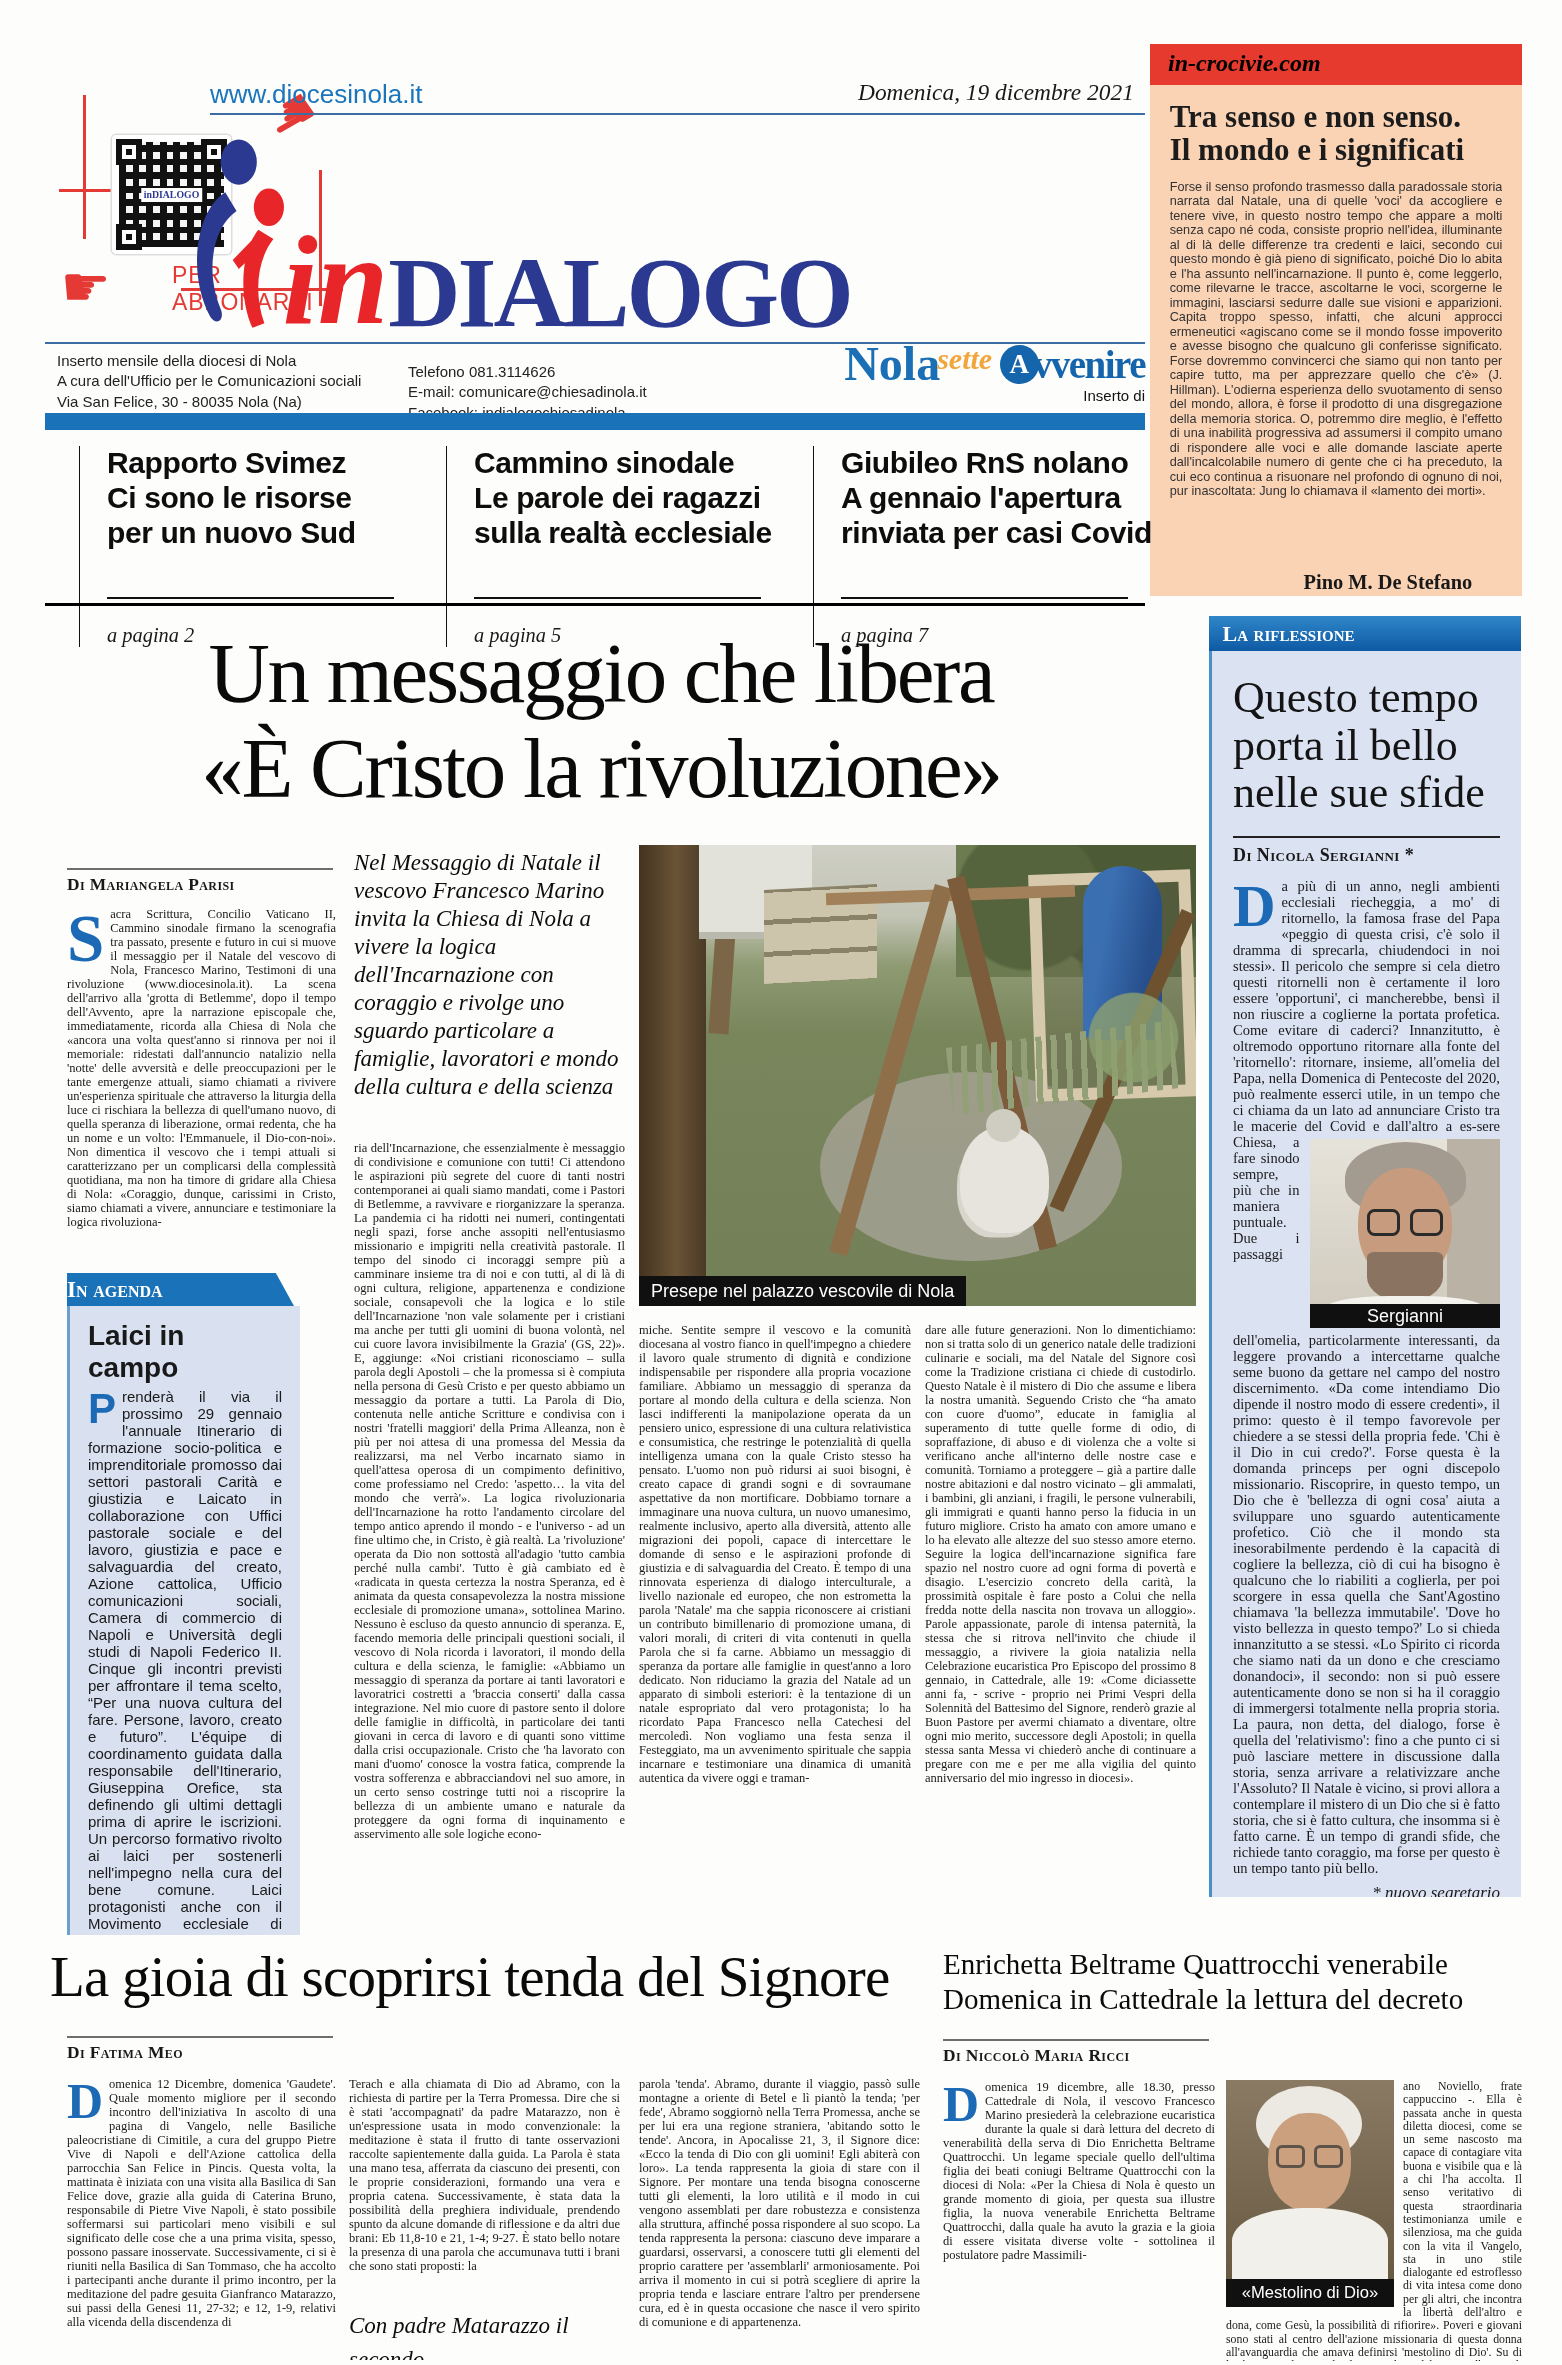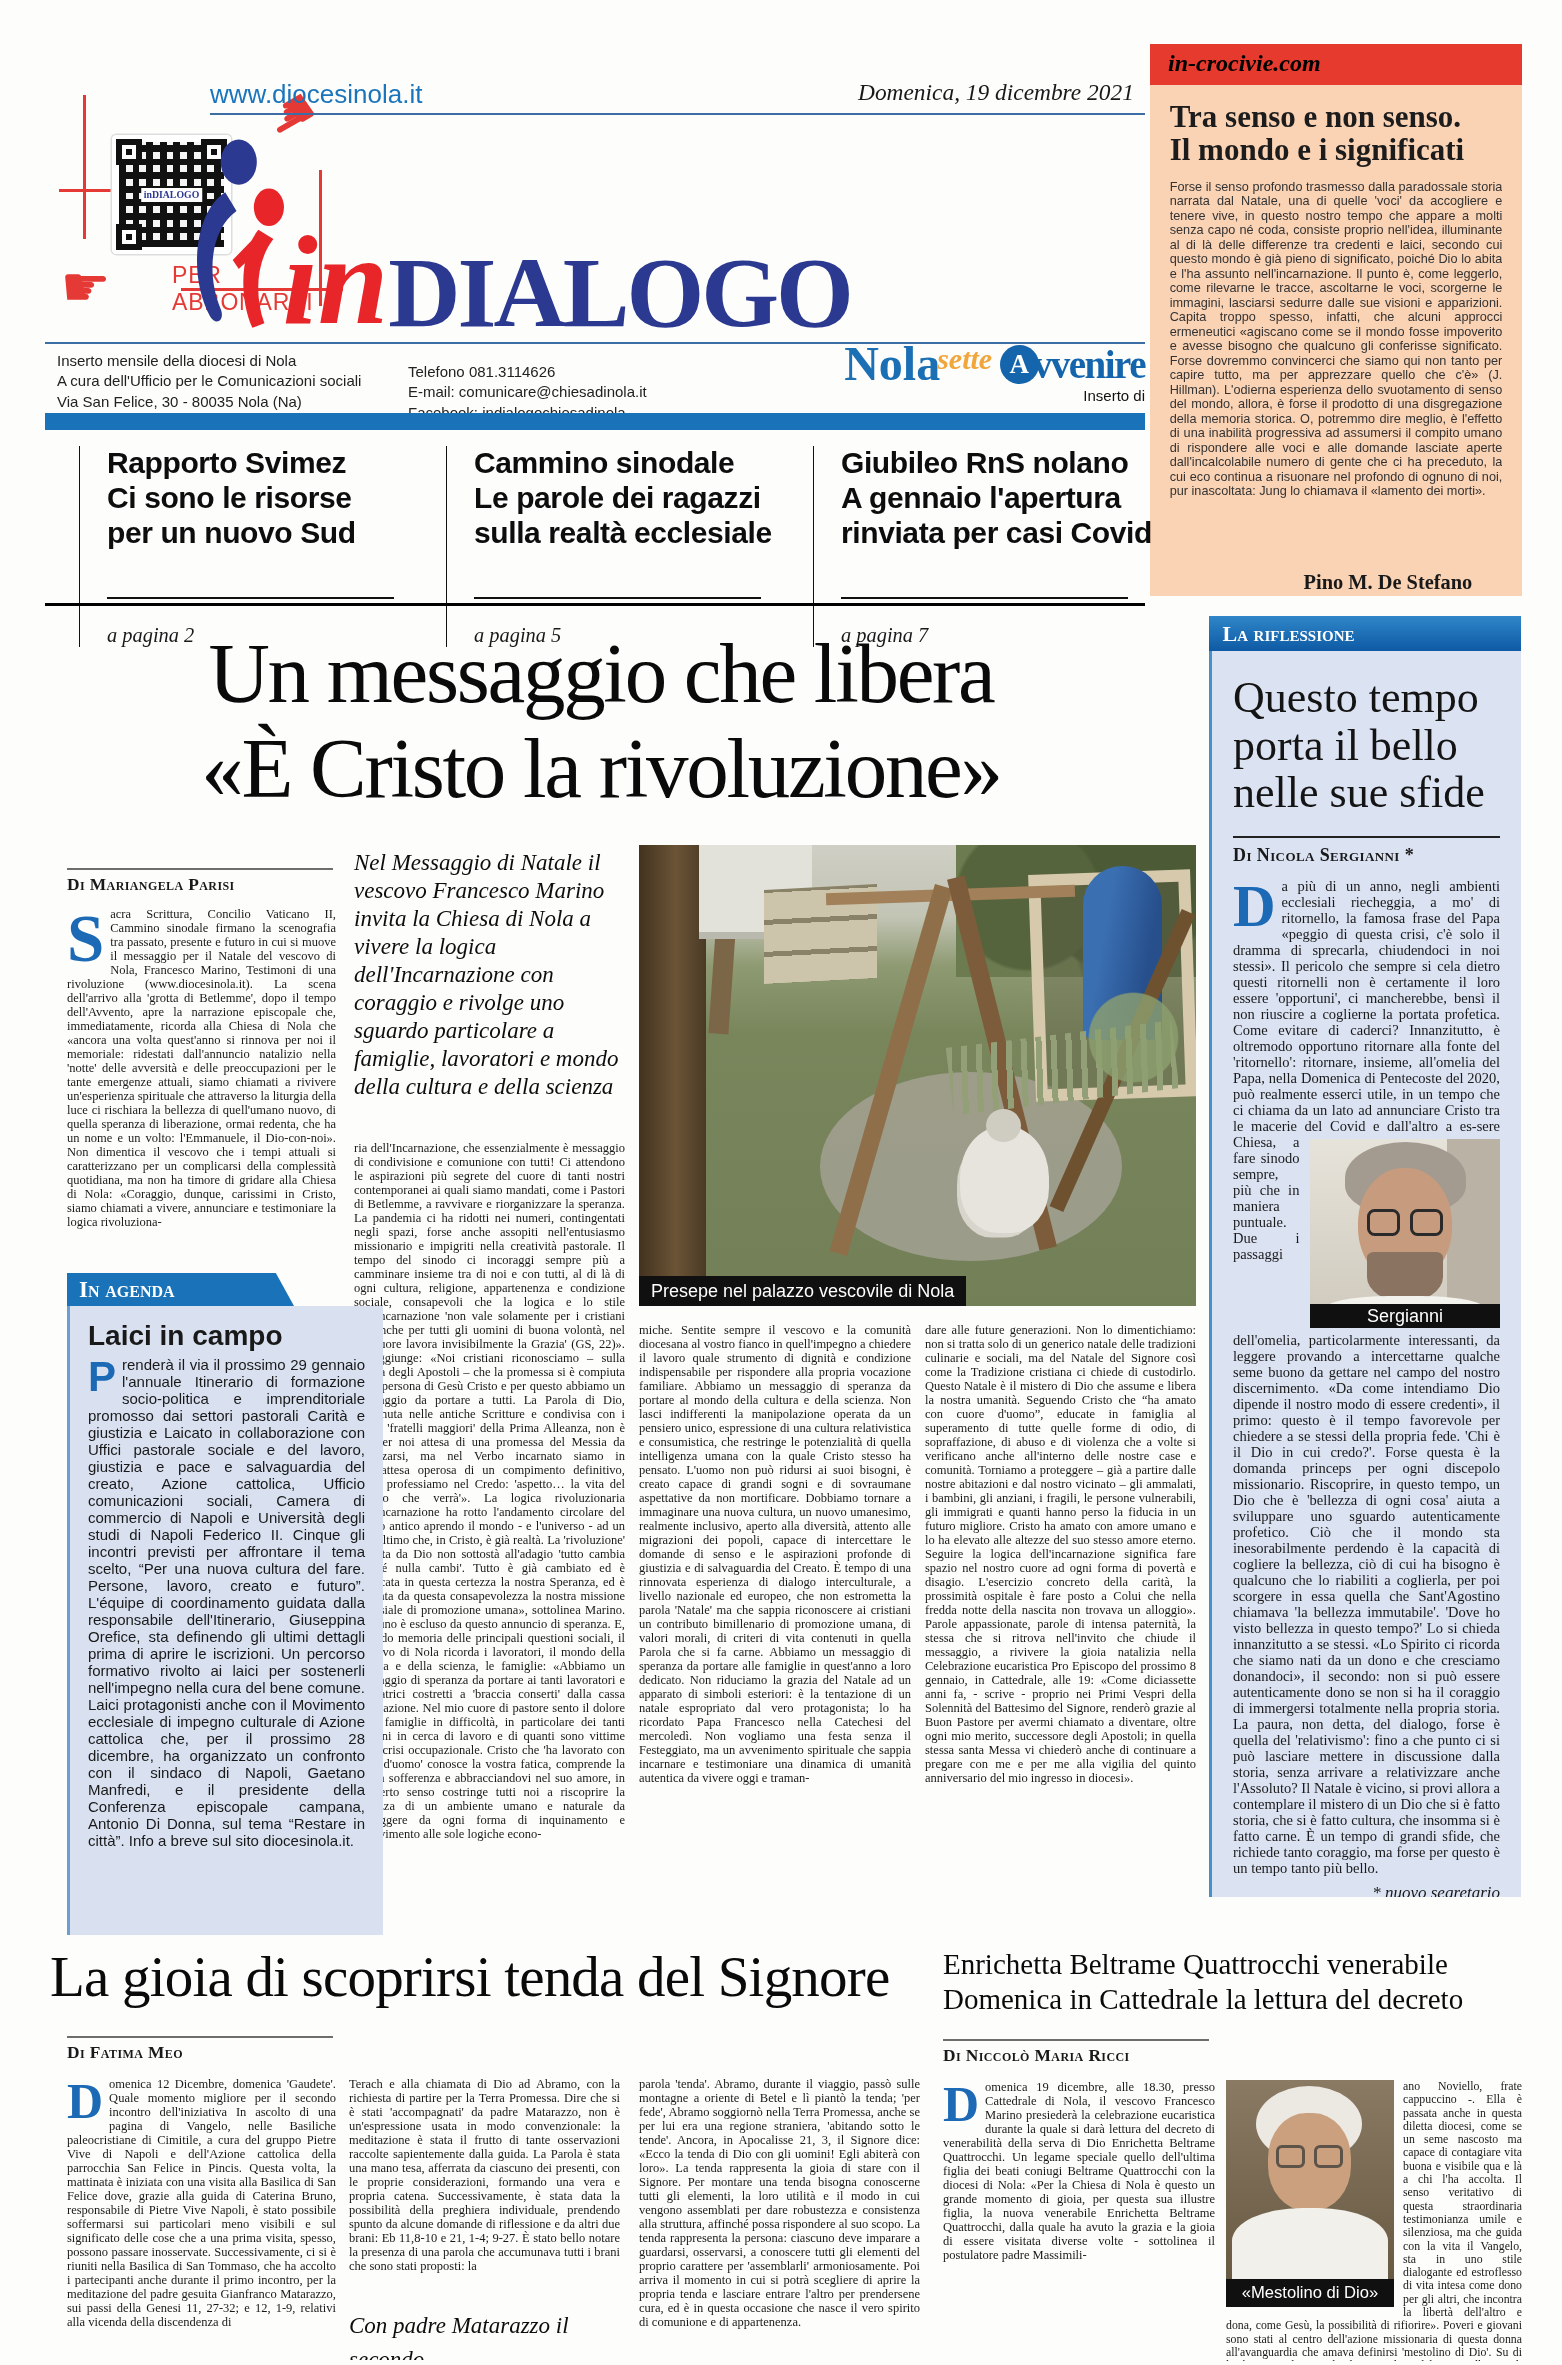--- a/index.html
+++ b/index.html
@@ -99,21 +99,21 @@
      repeating-linear-gradient(95deg,#93a077 0 6px,transparent 6px 15px);}
   .nv-palm2{left:438px;top:136px;width:113px;height:113px;border-radius:50%;background:
      radial-gradient(circle at 50% 50%,#8da06f 0 55%,transparent 57%);opacity:.8;}
   .nv-sheep{left:321px;top:281px;width:89px;height:107px;background:#e6e4dc;
      border-radius:48% 48% 42% 42%;box-shadow:-6px 7.6px 0 -3px #d8d6cc;}
   .nv-sheep::before{content:"";position:absolute;left:26px;top:-16.6px;width:35px;height:33px;
      background:#cfccc2;border-radius:50%;}
 
   
   .agenda-label{background:var(--brand-blue);color:#fff;font-weight:bold;font-variant:small-caps;
-     font-size:23px;display:flex;align-items:center;padding-left:12px;
+     font-size:23px;display:flex;align-items:center;padding-left:0;
      clip-path:polygon(0 0,92% 0,100% 100%,0 100%);}
   .agenda-box{background:#d9e1f1;border-left:3px solid #6aa0d0;padding:13.6px 18px;}
   .agenda-title{font-family:"Liberation Sans",sans-serif;font-weight:bold;font-size:28px;margin-bottom:4.5px;}
   .agenda-body{font-family:"Liberation Sans",sans-serif;font-size:15px;line-height:17px;}
   .agenda-cap{font-family:"Liberation Sans",sans-serif;}
 
   
   .refl-bar{background:linear-gradient(180deg,#2f86c8,#0e5aa4);color:#fff;font-weight:bold;
      font-variant:small-caps;font-size:22px;display:flex;align-items:center;padding-left:13.6px;}
   .refl-box{background:var(--box-bg);border-left:3px solid #4a90c8;padding:23px 21px 15px 21px;}
@@ -281,21 +281,21 @@
     <div class="nv-palm"></div>
     <div class="nv-palm2"></div>
     <div class="nv-sheep"></div>
     <div class="caption-bar">Presepe nel palazzo vescovile di Nola</div>
   </div>
 
   <div class="abs bodytext just clip" style="left:639px;top:1323px;width:272px;height:538px;">miche. Sentite sempre il vescovo e la comunità diocesana al vostro fianco in quell'impegno a chiedere il lavoro quale strumento di dignità e condizione indispensabile per rispondere alla propria vocazione familiare. Abbiamo un messaggio di speranza da portare al mondo della cultura e della scienza. Non lasci indifferenti la manipolazione operata da un pensiero unico, espressione di una cultura relativistica e consumistica, che restringe le potenzialità di quella intelligenza umana con la quale Cristo stesso ha pensato. L'uomo non può ridursi ai suoi bisogni, è creato capace di grandi sogni e di sovraumane aspettative da non mortificare. Dobbiamo tornare a immaginare una nuova cultura, un nuovo umanesimo, realmente inclusivo, aperto alla diversità, attento alle migrazioni dei popoli, capace di intercettare le domande di senso e le aspirazioni profonde di giustizia e di salvaguardia del Creato. È tempo di una rinnovata esperienza di dialogo interculturale, a livello nazionale ed europeo, che non estrometta la parola 'Natale' ma che sappia riconoscere ai cristiani un contributo bimillenario di promozione umana, di valori morali, di criteri di vita contenuti in quella Parola che si fa carne. Abbiamo un messaggio di speranza da portare alle famiglie in quest'anno a loro dedicato. Non riduciamo la grazia del Natale ad un apparato di simboli esteriori: è la tentazione di un natale espropriato dal vero protagonista; lo ha ricordato Papa Francesco nella Catechesi del mercoledì. Non vogliamo una festa senza il Festeggiato, ma un avvenimento spirituale che sappia incarnare e testimoniare una dinamica di umanità autentica da vivere oggi e traman-</div>
   <div class="abs bodytext just clip" style="left:925px;top:1323px;width:271px;height:564px;">dare alle future generazioni. Non lo dimentichiamo: non si tratta solo di un generico natale delle tradizioni culinarie e sociali, ma del Natale del Signore così come la Tradizione cristiana ci chiede di custodirlo. Questo Natale è il mistero di Dio che assume e libera la nostra umanità. Seguendo Cristo che “ha amato con cuore d'uomo”, educate in famiglia al superamento di tutte quelle forme di odio, di sopraffazione, di abuso e di violenza che a volte si verificano anche all'interno delle nostre case e comunità. Torniamo a proteggere – già a partire dalle nostre abitazioni e dal nostro vicinato – gli ammalati, i bambini, gli anziani, i fragili, le persone vulnerabili, gli immigrati e quanti hanno perso la fiducia in un futuro migliore. Cristo ha amato con amore umano e lo ha elevato alle altezze del suo stesso amore eterno. Seguire la logica dell'incarnazione significa fare spazio nel nostro cuore ad ogni forma di povertà e disagio. L'esercizio concreto della carità, la prossimità ospitale è fare posto a Colui che nella fredda notte della nascita non trovava un alloggio». Parole appassionate, parole di intensa paternità, la stessa che si ritrova nell'invito che chiude il messaggio, a rivivere la gioia natalizia nella Celebrazione eucaristica Pro Episcopo del prossimo 8 gennaio, in Cattedrale, alle 19: «Come diciassette anni fa, - scrive - proprio nei Primi Vespri della Solennità del Battesimo del Signore, renderò grazie al Buon Pastore per avermi chiamato a diventare, oltre ogni mio merito, successore degli Apostoli; in quella stessa santa Messa vi chiederò anche di continuare a pregare con me e per me alla vigilia del quinto anniversario del mio ingresso in diocesi».</div>
 
   <div class="abs agenda-label" style="left:67px;top:1273px;width:227px;height:33px;">In agenda</div>
-  <div class="abs agenda-box clip" style="left:67px;top:1306px;width:316px;height:629px;">
+  <div class="abs agenda-box clip" style="left:67px;top:1306px;width:233px;height:629px;">
     <div class="agenda-title">Laici in campo</div>
     <p class="agenda-body just">
       <span class="dropcap agenda-cap" style="font-size:42px;font-weight:bold;">P</span><span>renderà il via il prossimo 29 gennaio l'annuale Itinerario di formazione socio-politica e imprenditoriale promosso dai settori pastorali Carità e giustizia e Laicato in collaborazione con Uffici pastorale sociale e del lavoro, giustizia e pace e salvaguardia del creato, Azione cattolica, Ufficio comunicazioni sociali, Camera di commercio di Napoli e Università degli studi di Napoli Federico II. Cinque gli incontri previsti per affrontare il tema scelto, “Per una nuova cultura del fare. Persone, lavoro, creato e futuro”. L'équipe di coordinamento guidata dalla responsabile dell'Itinerario, Giuseppina Orefice, sta definendo gli ultimi dettagli prima di aprire le iscrizioni. Un percorso formativo rivolto ai laici per sostenerli nell'impegno nella cura del bene comune. Laici protagonisti anche con il Movimento ecclesiale di impegno culturale di Azione cattolica che, per il prossimo 28 dicembre, ha organizzato un confronto con il sindaco di Napoli, Gaetano Manfredi, e il presidente della Conferenza episcopale campana, Antonio Di Donna, sul tema “Restare in città”. Info a breve sul sito diocesinola.it.</span>
     </p>
   </div>
 
   <div class="abs" style="left:1209px;top:616px;width:312px;">
     <div class="refl-bar" style="height:35px;">La riflessione</div>
     <div class="refl-box clip" style="height:1246px;">
       <div class="refl-title">

